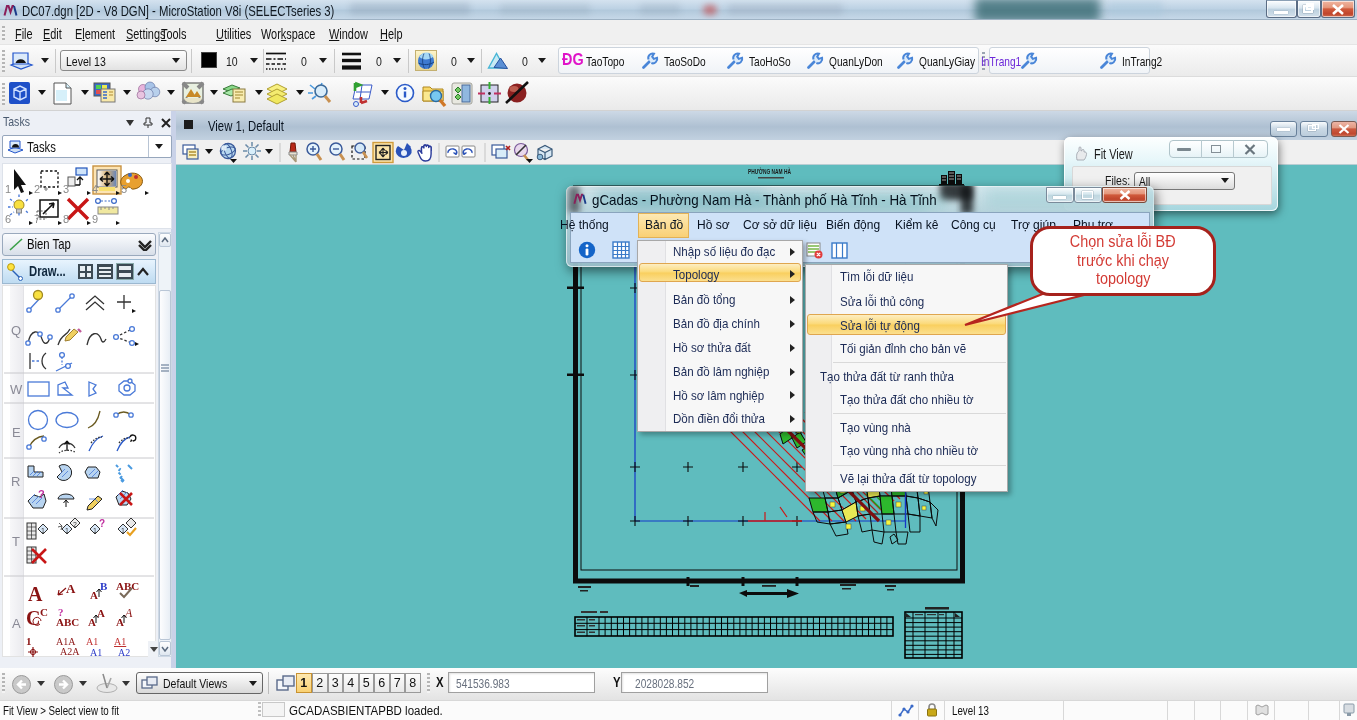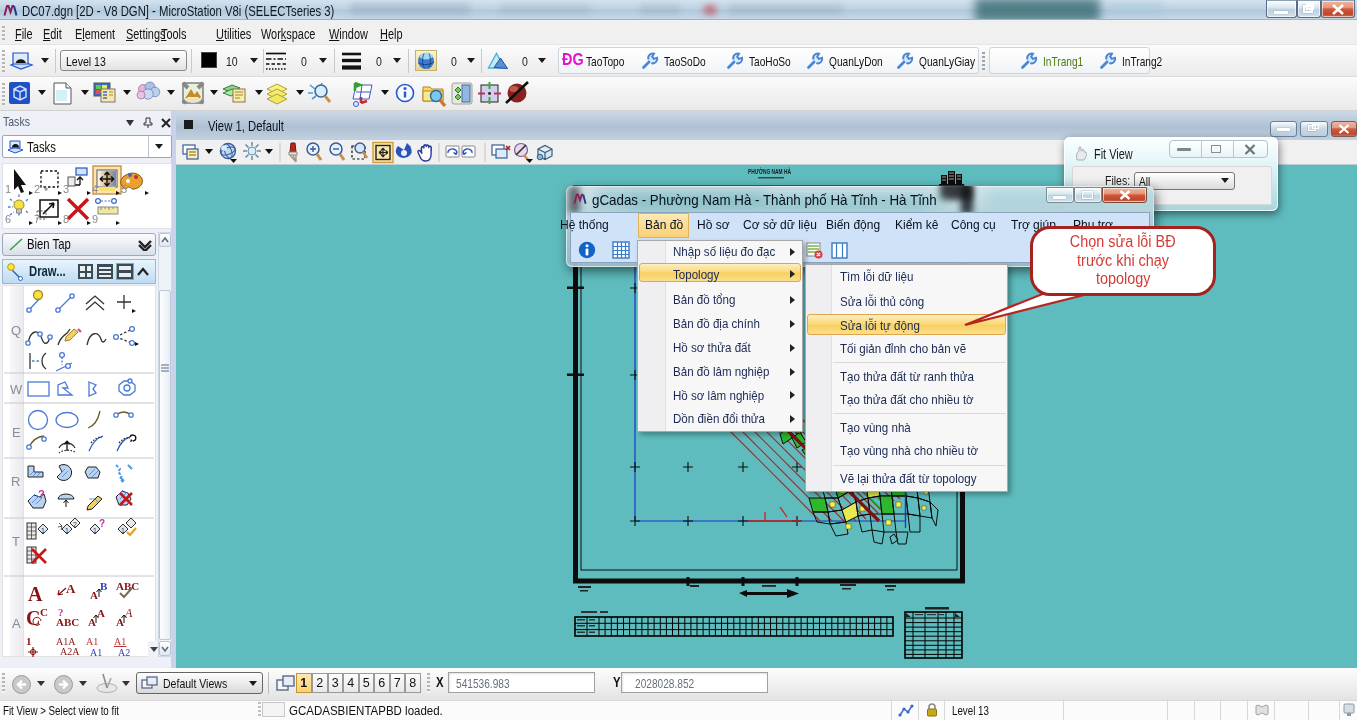--- a/index.html
+++ b/index.html
@@ -134,21 +134,21 @@
 <div class="darr" style="left:538px;top:58px"></div>
 <div class="gbtn" style="left:558px;width:421px"></div>
 <div class="gbtn" style="left:989px;width:161px"></div>
 <div class="grip" style="left:982px;top:52px;height:18px;background:repeating-linear-gradient(#9aa4b0 0 2px,#f4f4f4 2px 4px)"></div>
 <div class="t" style="left:562px;top:51px;font-size:16px;font-weight:bold;color:#e014c8"><span class="cx" style="transform:scaleX(.9)">ĐG</span></div>
 <div class="t" style="left:586px;top:54px;font-size:13px;color:#111"><span class="cx">TaoTopo</span></div>
 <div class="t" style="left:664px;top:54px;font-size:13px;color:#111"><span class="cx">TaoSoDo</span></div>
 <div class="t" style="left:749px;top:54px;font-size:13px;color:#111"><span class="cx">TaoHoSo</span></div>
 <div class="t" style="left:829px;top:54px;font-size:13px;color:#111"><span class="cx">QuanLyDon</span></div>
 <div class="t" style="left:919px;top:54px;font-size:13px;color:#111"><span class="cx">QuanLyGiay</span></div>
-<div class="t" style="left:1043px;top:54px;font-size:13px;color:#4d7c0f"><span class="cx">InTrang1</span></div>
+<div class="t" style="left:981px;top:54px;font-size:13px;color:#6d28d9"><span class="cx">InTrang1</span></div>
 <div class="t" style="left:1122px;top:54px;font-size:13px;color:#111"><span class="cx">InTrang2</span></div>
 
 <svg class="abs" style="left:640px;top:51px" width="20" height="19" viewBox="0 0 20 19">
     <path d="M3.5 16.5 L10 10" stroke="#4a86d8" stroke-width="2.8" stroke-linecap="round"></path>
     <path d="M8.5 8.5 a4.5 4.5 0 0 1 5.5 -5.8 l-1.8 3 1.6 2.2 3.3 -1.2 a4.5 4.5 0 0 1 -5.8 5.4" stroke="#4a86d8" stroke-width="2" fill="#dcebfa"></path>
   </svg>
 <svg class="abs" style="left:725px;top:51px" width="20" height="19" viewBox="0 0 20 19">
     <path d="M3.5 16.5 L10 10" stroke="#4a86d8" stroke-width="2.8" stroke-linecap="round"></path>
     <path d="M8.5 8.5 a4.5 4.5 0 0 1 5.5 -5.8 l-1.8 3 1.6 2.2 3.3 -1.2 a4.5 4.5 0 0 1 -5.8 5.4" stroke="#4a86d8" stroke-width="2" fill="#dcebfa"></path>
   </svg>
@@ -870,21 +870,21 @@
 
 <div class="ddmenu" style="left:805px;top:264px;width:203px;height:228px">
   <div class="ddgut" style="width:26px"></div>
 </div>
 <div class="ddhl" style="left:807px;top:314px;width:199px;height:21px"></div>
 <div class="dditem" style="left:840px;top:269px"><span class="cx">Tìm lỗi dữ liệu</span></div>
 <div class="dditem" style="left:840px;top:294px"><span class="cx">Sửa lỗi thủ công</span></div>
 <div class="dditem" style="left:840px;top:318px"><span class="cx">Sửa lỗi tự động</span></div>
 <div class="dditem" style="left:840px;top:341px"><span class="cx">Tối giản đỉnh cho bản vẽ</span></div>
 <div class="ddsep" style="left:833px;top:361.5px;width:173px"></div>
-<div class="dditem" style="left:840px;top:369px"><span class="cx">Tạo thửa đất từ ranh thửa</span></div>
+<div class="dditem" style="left:820px;top:369px"><span class="cx">Tạo thửa đất từ ranh thửa</span></div>
 <div class="dditem" style="left:840px;top:392px"><span class="cx">Tạo thửa đất cho nhiều tờ</span></div>
 <div class="ddsep" style="left:833px;top:413px;width:173px"></div>
 <div class="dditem" style="left:840px;top:420px"><span class="cx">Tạo vùng nhà</span></div>
 <div class="dditem" style="left:840px;top:443px"><span class="cx">Tạo vùng nhà cho nhiều tờ</span></div>
 <div class="ddsep" style="left:833px;top:464.5px;width:173px"></div>
 <div class="dditem" style="left:840px;top:471px"><span class="cx">Vẽ lại thửa đất từ topology</span></div>
 
 <svg class="abs" style="left:955px;top:285px" width="145" height="48" viewBox="0 0 145 48">
   <polygon points="95,6 133,9 10,40" fill="#fff" stroke="#b6251e" stroke-width="2.2"></polygon>
 </svg>

